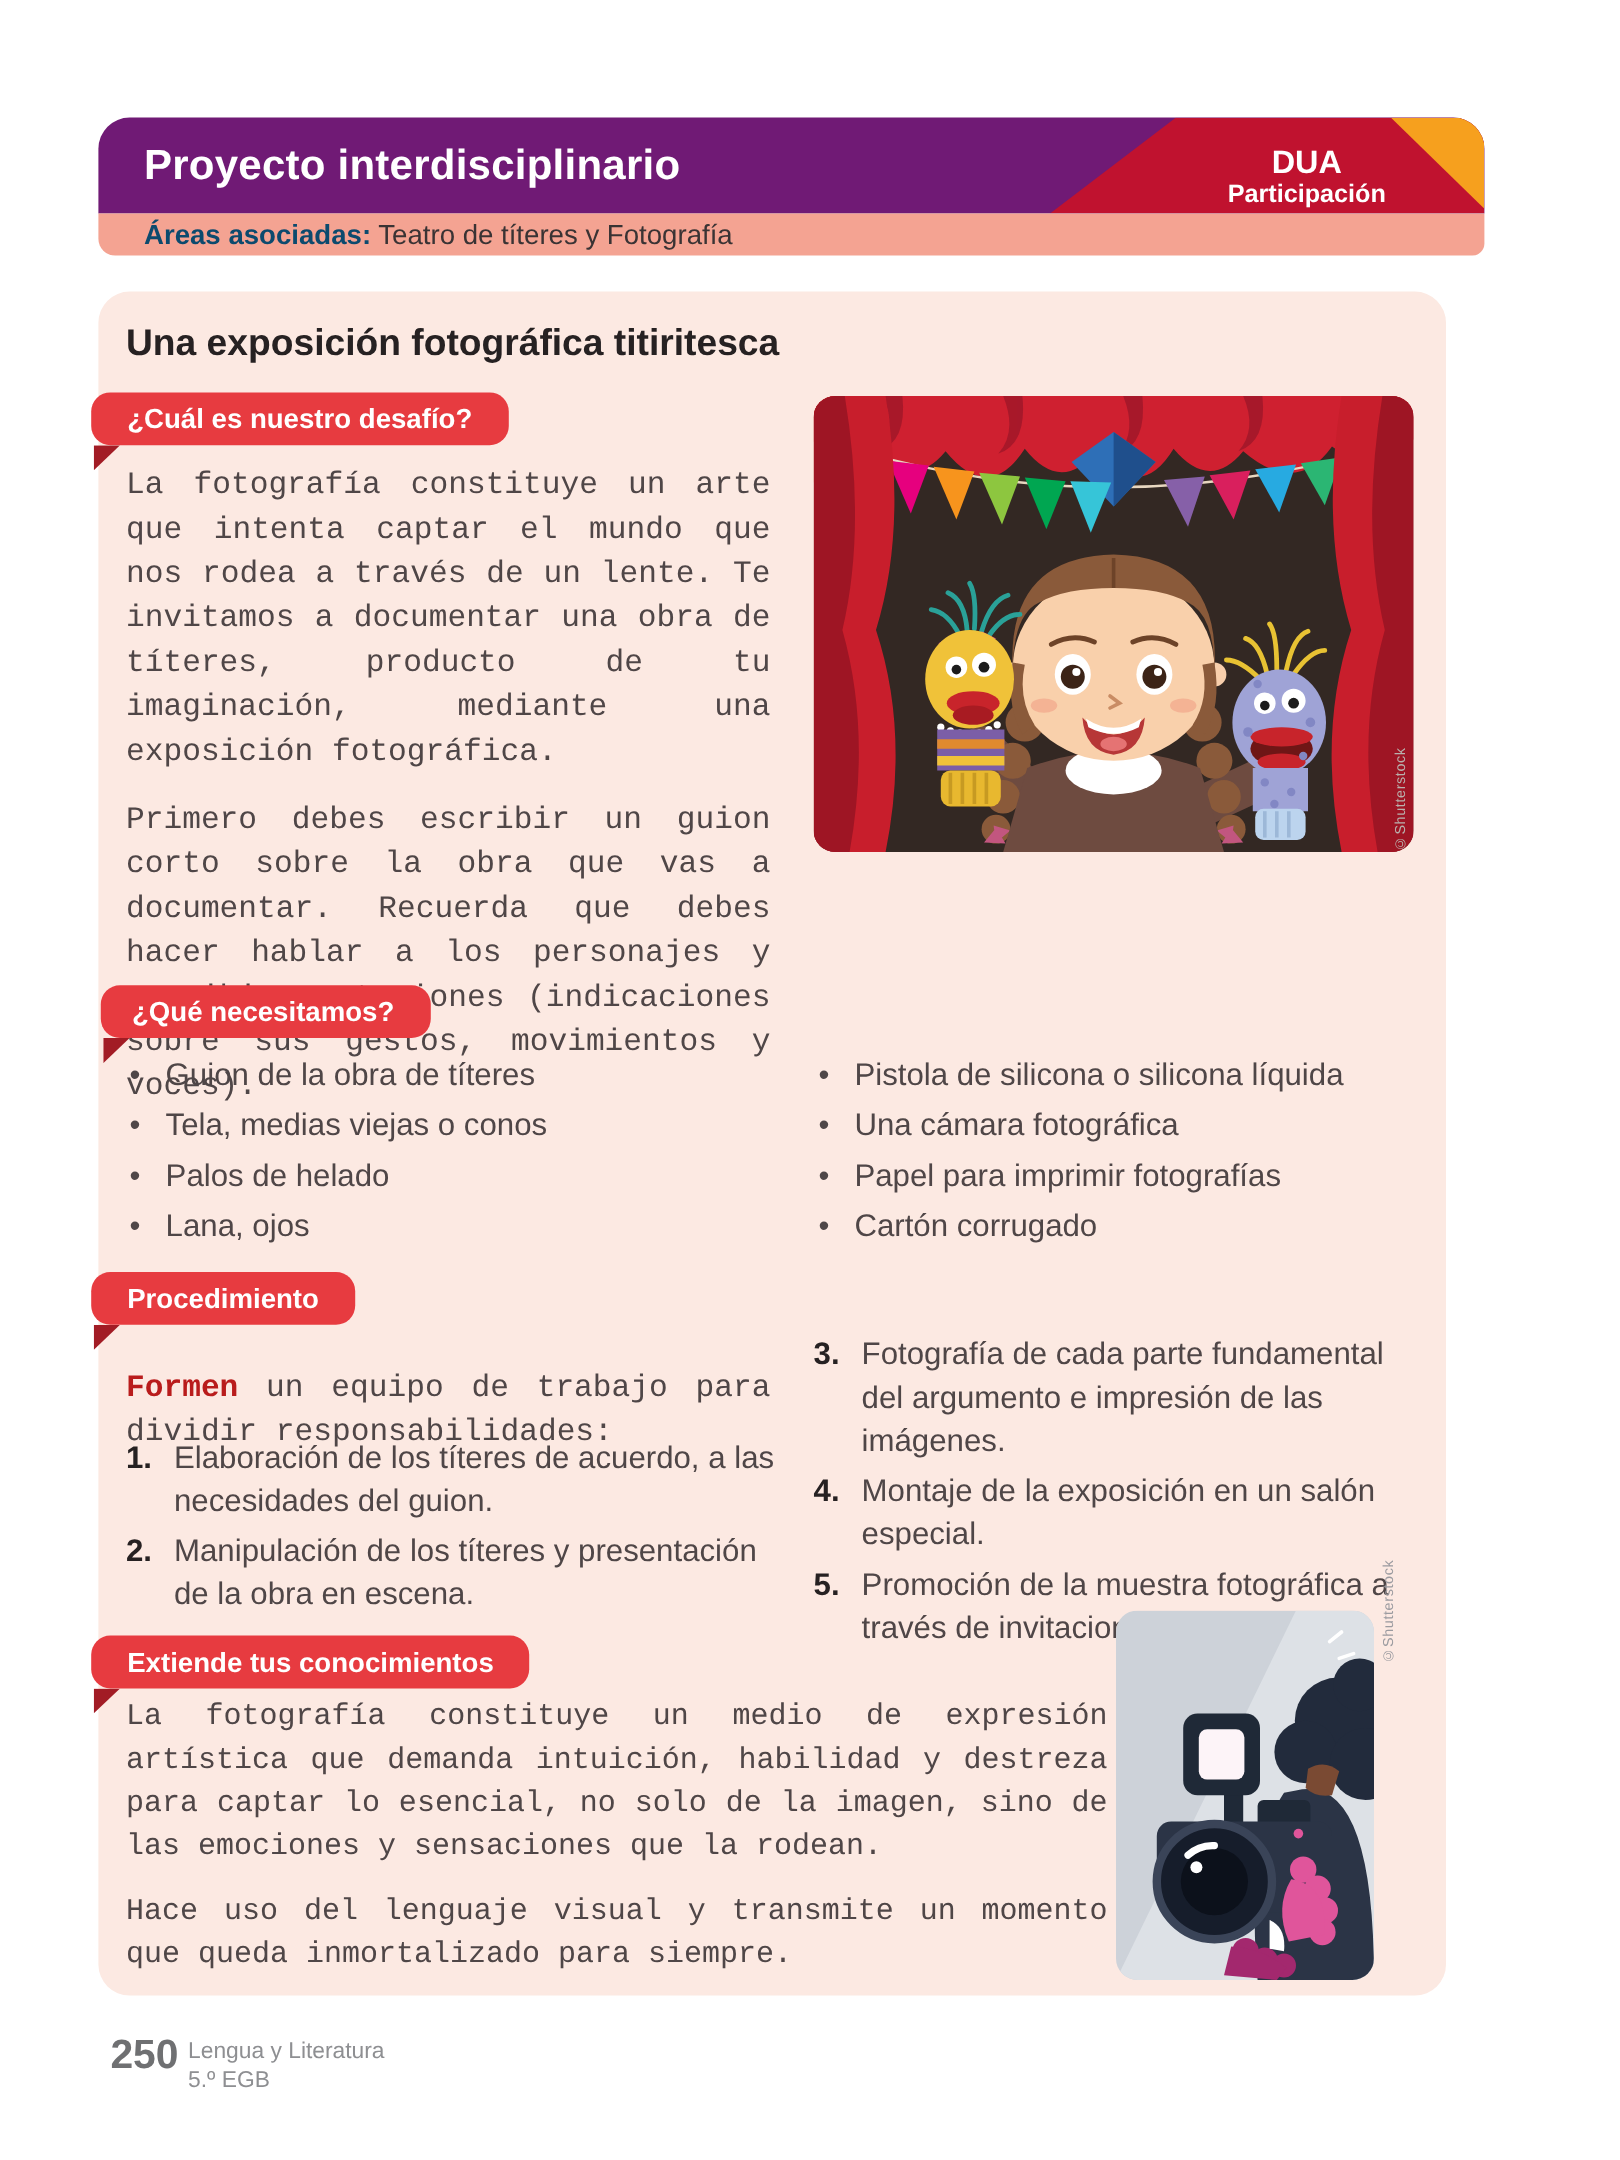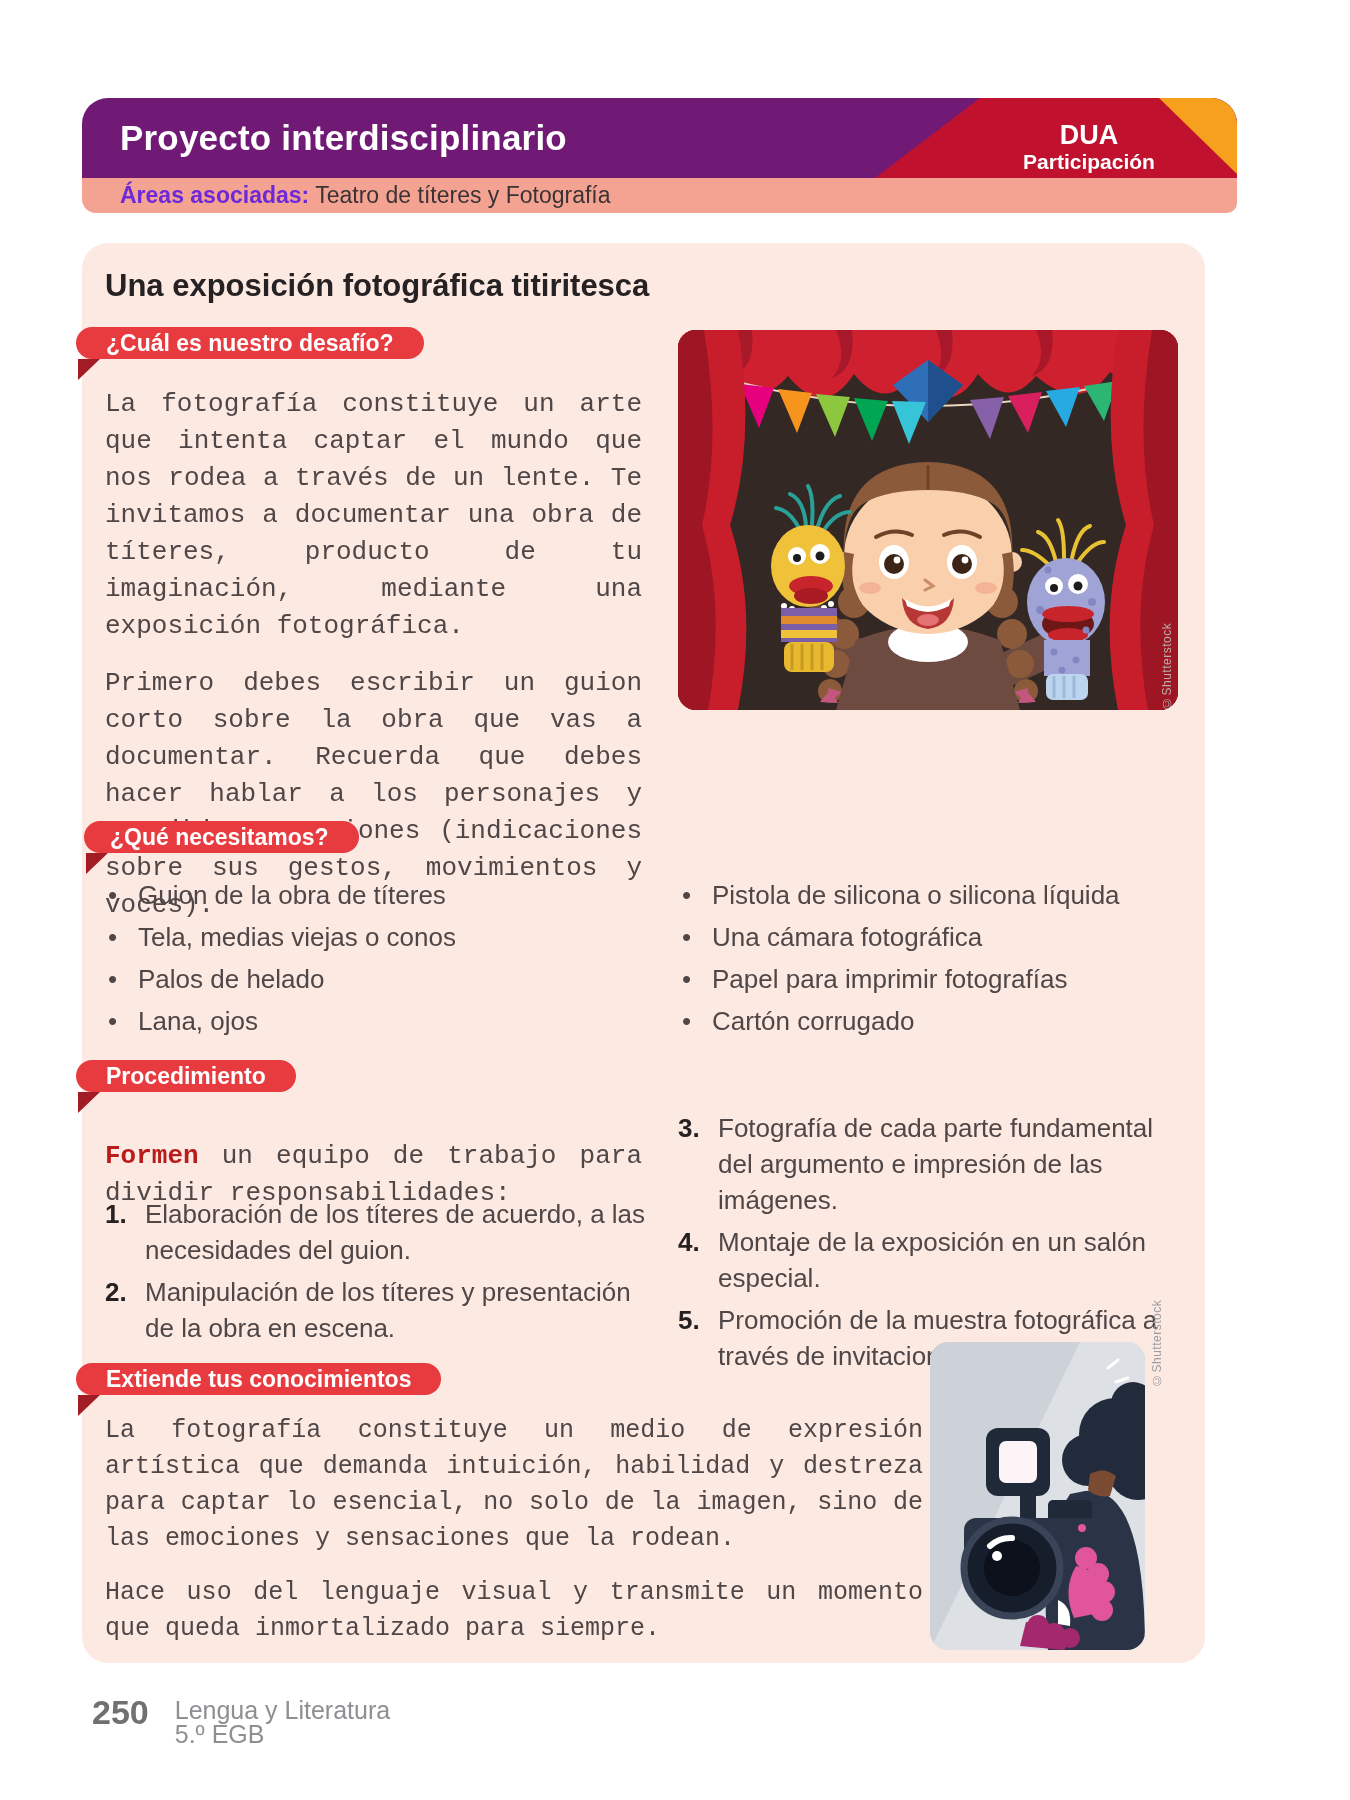--- a/index.html
+++ b/index.html
@@ -14,30 +14,30 @@
   .dua-band{position:absolute;right:0;top:0;height:80px;width:362px;background:#c0122f;
           clip-path:polygon(105px 0,100% 0,100% 100%,0 100%);}
   .orange-corner{position:absolute;right:0;top:0;width:78px;height:76px;background:#f6a01e;
           clip-path:polygon(0 0,100% 0,100% 100%);}
   .dua-text{position:absolute;right:48px;top:22px;width:200px;text-align:center;color:#fff;z-index:3;}
   .dua-text .dua{font-size:27px;font-weight:bold;line-height:30px;}
   .dua-text .part{font-size:21px;font-weight:bold;line-height:24px;}
 
   .areas-band{position:absolute;left:82px;top:178px;width:1155px;height:35px;background:#f4a392;
           border-radius:0 0 10px 14px;display:flex;align-items:center;padding-left:38px;box-sizing:border-box;}
-  .areas-band .lbl{color:#6d28d9;font-weight:bold;font-size:23px;}
+  .areas-band .lbl{color:#0c4a6e;font-weight:bold;font-size:23px;}
   .areas-band .val{color:#3a3334;font-size:23px;margin-left:6px;}
 
   
   .panel{position:absolute;left:82px;top:243px;width:1123px;height:1420px;
          background:#fce9e2;border-radius:26px;}
   .page-title{position:absolute;left:105px;top:268px;font-size:31px;font-weight:bold;color:#262122;}
 
   
-  .pill{position:absolute;height:32px;background:#e73b40;border-radius:16px;
+  .pill{position:absolute;height:44px;background:#e73b40;border-radius:16px;
         display:flex;align-items:center;padding:0 30px;color:#fff;font-size:23px;font-weight:bold;
         box-shadow:none;white-space:nowrap;}
   .pill::after{content:"";position:absolute;left:2px;top:100%;width:22px;height:21px;background:#a21c25;
         clip-path:polygon(0 0,100% 0,0 100%);}
 
   .pill-desafio{left:76px;top:327px;}
   .pill-necesitamos{left:84px;top:821px;padding-left:26px;}
   .pill-procedimiento{left:76px;top:1060px;}
   .pill-extiende{left:76px;top:1363px;}
 
@@ -73,21 +73,21 @@
   .fig svg{display:block;width:100%;height:100%;}
 
   .credit{position:absolute;writing-mode:vertical-rl;transform:rotate(180deg);
           font-size:12px;letter-spacing:.5px;}
   .credit-theater{left:1160px;top:600px;height:110px;color:#b9b1ad;}
   .credit-photo{left:1150px;top:1247px;height:140px;color:#9b9ba0;}
 
   
   .footer{position:absolute;left:92px;top:1695px;display:flex;align-items:flex-start;}
   .footer .num{font-size:34px;font-weight:bold;color:#6f7072;line-height:34px;}
-  .footer .meta{margin-left:26px;color:#8e8f92;font-size:25px;line-height:24px;padding-top:3px;}
+  .footer .meta{margin-left:8px;color:#8e8f92;font-size:19px;line-height:24px;padding-top:3px;}
 </style>
 </head>
 <body>
 
 <div class="page">
 
   <div class="banner">
     <div class="dua-band"></div>
     <div class="orange-corner"></div>
     <div class="banner-title">Proyecto interdisciplinario</div>

